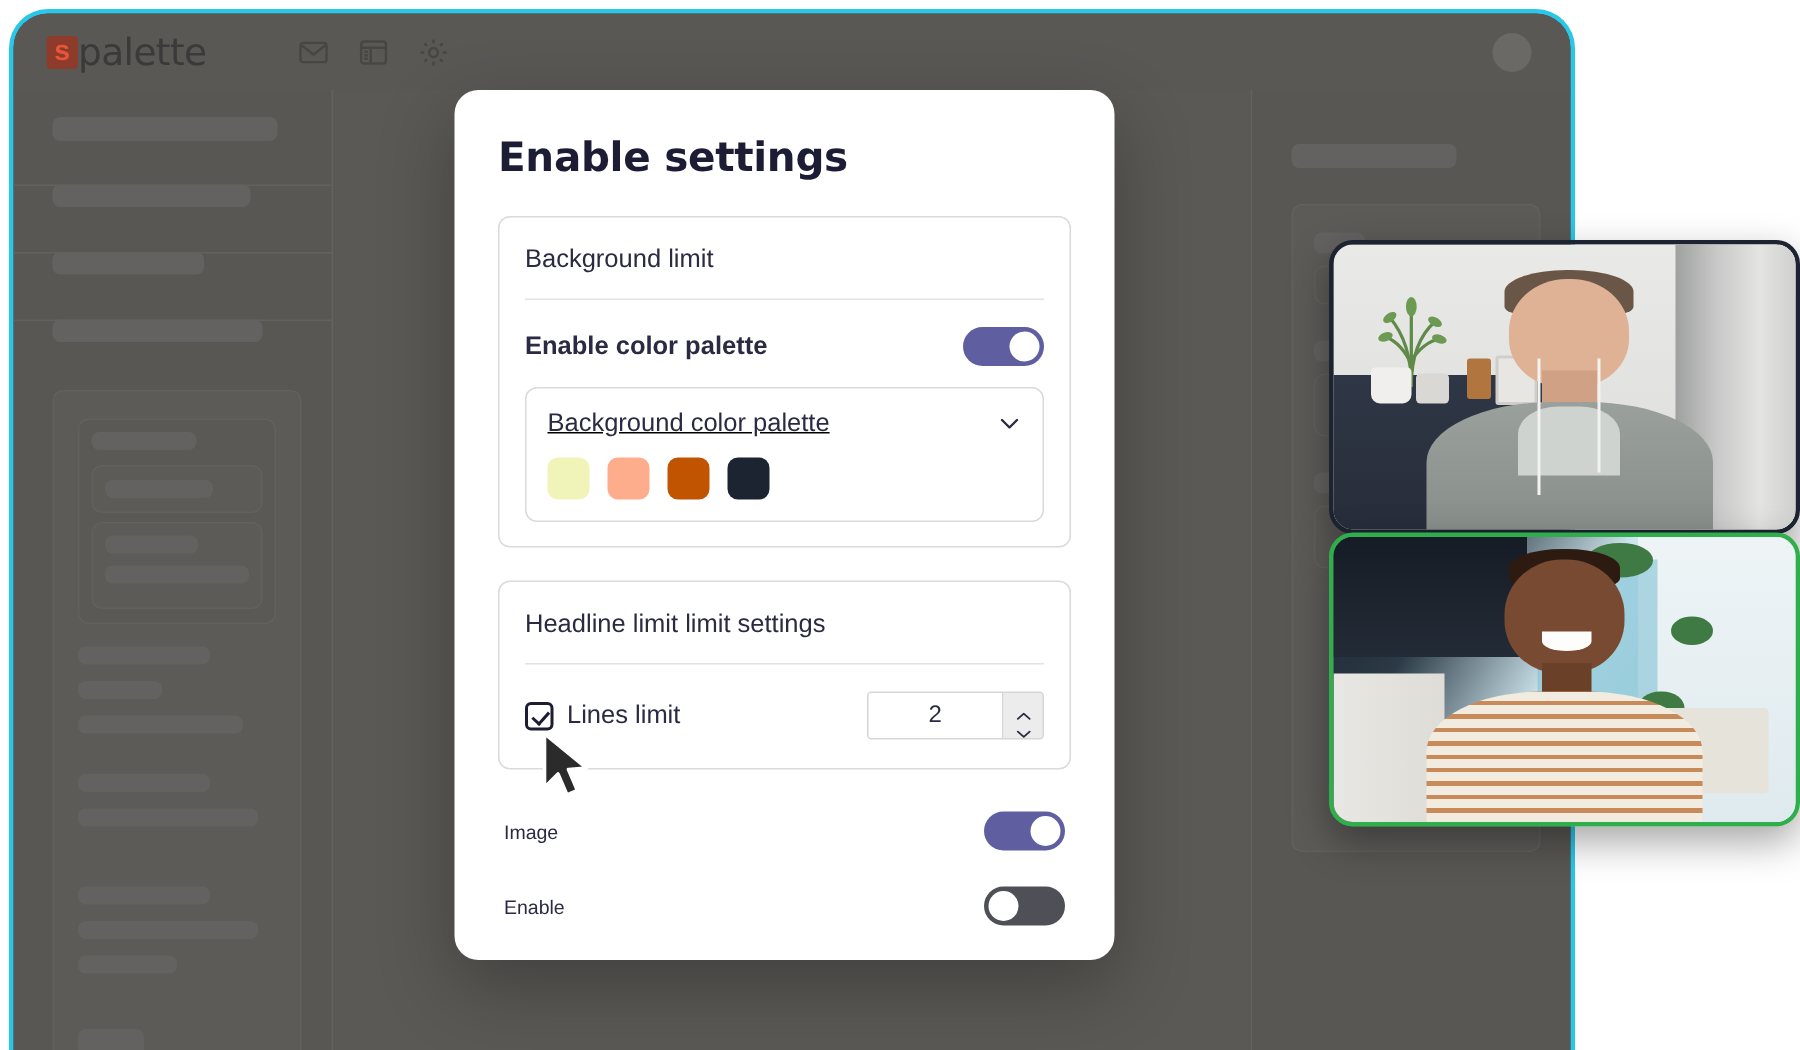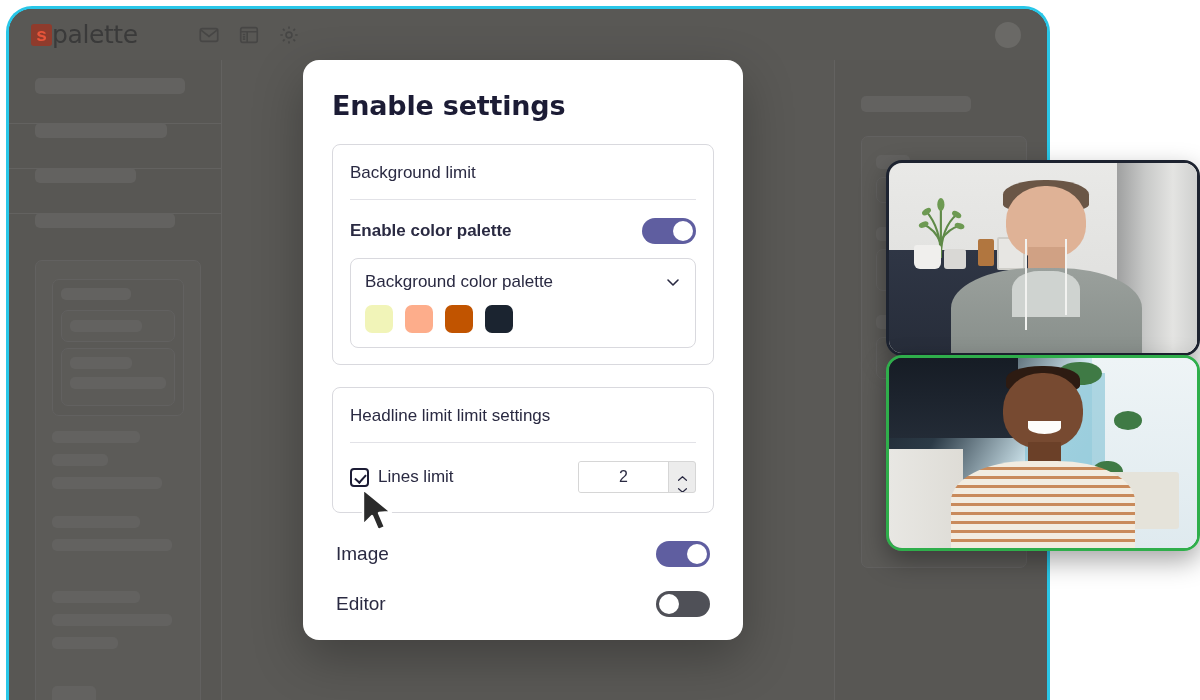--- a/index.html
+++ b/index.html
@@ -244,20 +244,21 @@
   .select {
     border: 1px solid #d9d9de;
     border-radius: 8px;
     padding: 13px 14px 14px 14px;
     margin-bottom: 16px;
   }
   .select-head {
     display: flex;
     align-items: center;
     justify-content: space-between;
+    text-decoration: underline;
   }
   .select-label { font-size: 17px; color: #2a2a42; }
   .chev { width: 16px; height: 16px; }
 
   .swatches { display: flex; gap: 12px; margin-top: 13px; }
   .swatch { width: 28px; height: 28px; border-radius: 7px; }
 
   
   .limit-row {
     display: flex;
@@ -317,21 +318,21 @@
   .arrow { width: 11px; height: 7px; }
 
   .bottom-rows { padding: 0 4px; }
   .bottom-row {
     display: flex;
     align-items: center;
     justify-content: space-between;
     padding: 6px 0 6px 0;
     margin-bottom: 12px;
   }
-  .bottom-label { font-size: 19px; color: #2a2a42; }
+  .bottom-label { font-size: 13px; color: #2a2a42; }
 
   
   .cursor {
     position: absolute;
     left: 360px;
     top: 487px;
     width: 34px; height: 48px;
     z-index: 60;
     pointer-events: none;
   }
@@ -486,21 +487,21 @@
     </div>
 
     <div class="bottom-rows">
       <div class="bottom-row">
         <span class="bottom-label">Image</span>
         <span class="switch on">
           <span class="knob"></span>
         </span>
       </div>
       <div class="bottom-row">
-        <span class="bottom-label">Editor</span>
+        <span class="bottom-label">Enable</span>
         <span class="switch off">
           <span class="knob"></span>
         </span>
       </div>
     </div>
   </div>
 
   <span class="cursor">
     <svg viewBox="0 0 34 48" width="34" height="48">
       <path d="M3 2 L3 38 L12 29 L18 43 L25 40 L19 26 L31 25 Z" fill="#2b2b2b" stroke="#ffffff" stroke-width="2.4" stroke-linejoin="round"></path>

